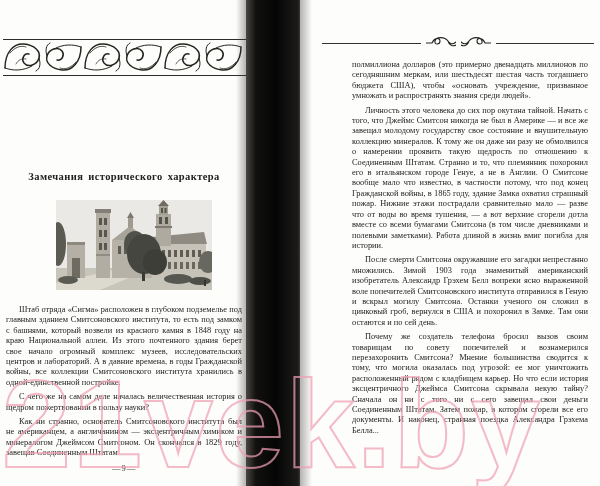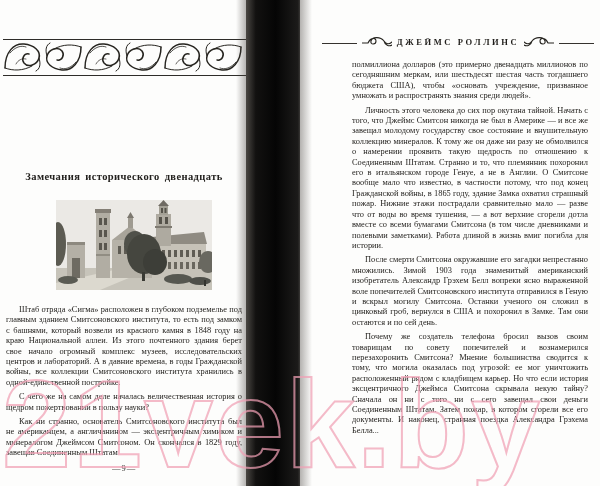--- a/index.html
+++ b/index.html
@@ -115,21 +115,21 @@
         </defs>
         <use href="#curlA" x="0"></use>
         <use href="#curlB" x="40"></use>
         <use href="#curlA" x="80"></use>
         <use href="#curlB" x="120"></use>
         <use href="#curlA" x="160"></use>
         <use href="#curlB" x="200"></use>
       </svg>
     </div>
 
-    <div class="chapter-heading">Замечания исторического двенадцать</div>
+    <div class="chapter-heading">Замечания исторического характера</div>
 
     <div class="castle-photo">
       <svg viewBox="0 0 156 90" preserveAspectRatio="none">
         <rect x="0" y="0" width="156" height="90" fill="#ebe9e5"></rect>
         <rect x="0" y="68" width="156" height="22" fill="#c7c4ba"></rect>
         <polygon points="0,90 0,83 58,70 92,70 44,90" fill="#dcd9cf"></polygon>
 
         <ellipse cx="2" cy="44" rx="8" ry="22" fill="#5c5b52"></ellipse>
 
         <rect x="11" y="44" width="18" height="34" fill="#b4b0a6"></rect>
@@ -207,21 +207,20 @@
 
   <div class="page page-right">
 
     <div class="running-header">
       <span class="rule"></span>
       <span class="flourish">
         <svg viewBox="0 0 30 12">
           <path d="M0,6 L6,6 C8,1 14,0 14,4 C14,8 8,8 9,4 C10,0 18,-1 22,4 C24,7 27,8 30,5 M22,4 C23,8 27,10 30,8" fill="none" stroke="#26241f" stroke-width="1.1" stroke-linecap="round"></path>
         </svg>
       </span>
-      <span class="hdr-text">ДЖЕЙМС РОЛЛИНС</span>
       <span class="flourish mirror">
         <svg viewBox="0 0 30 12">
           <path d="M0,6 L6,6 C8,1 14,0 14,4 C14,8 8,8 9,4 C10,0 18,-1 22,4 C24,7 27,8 30,5 M22,4 C23,8 27,10 30,8" fill="none" stroke="#26241f" stroke-width="1.1" stroke-linecap="round"></path>
         </svg>
       </span>
       <span class="rule"></span>
     </div>
 
     <div class="body-text right-text">
       <p class="no-indent">полмиллиона долларов (это примерно двенадцать миллионов по сегодняшним меркам, или шестьдесят шестая часть тогдашнего бюджета США), чтобы «основать учреждение, призванное умножать и распространять знания среди людей».</p>

